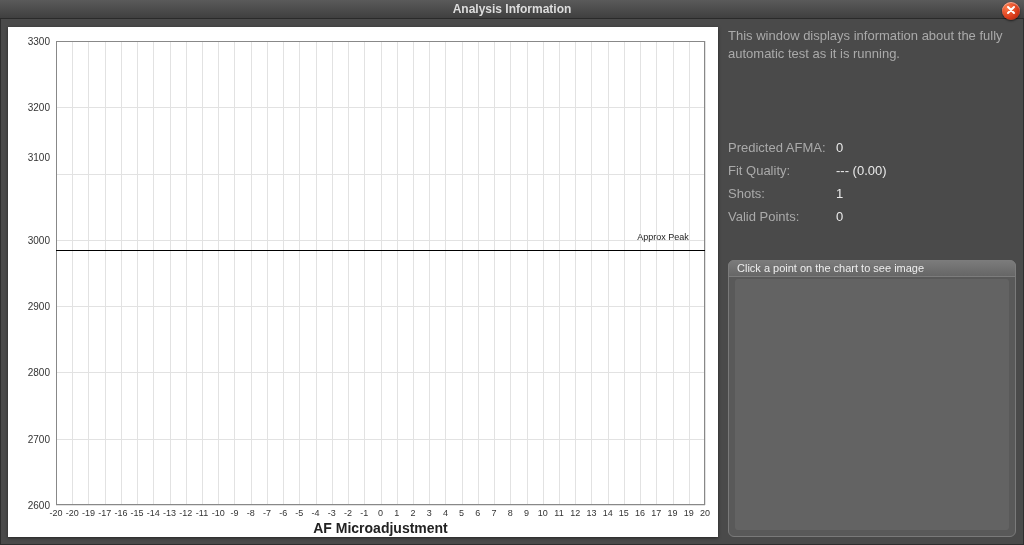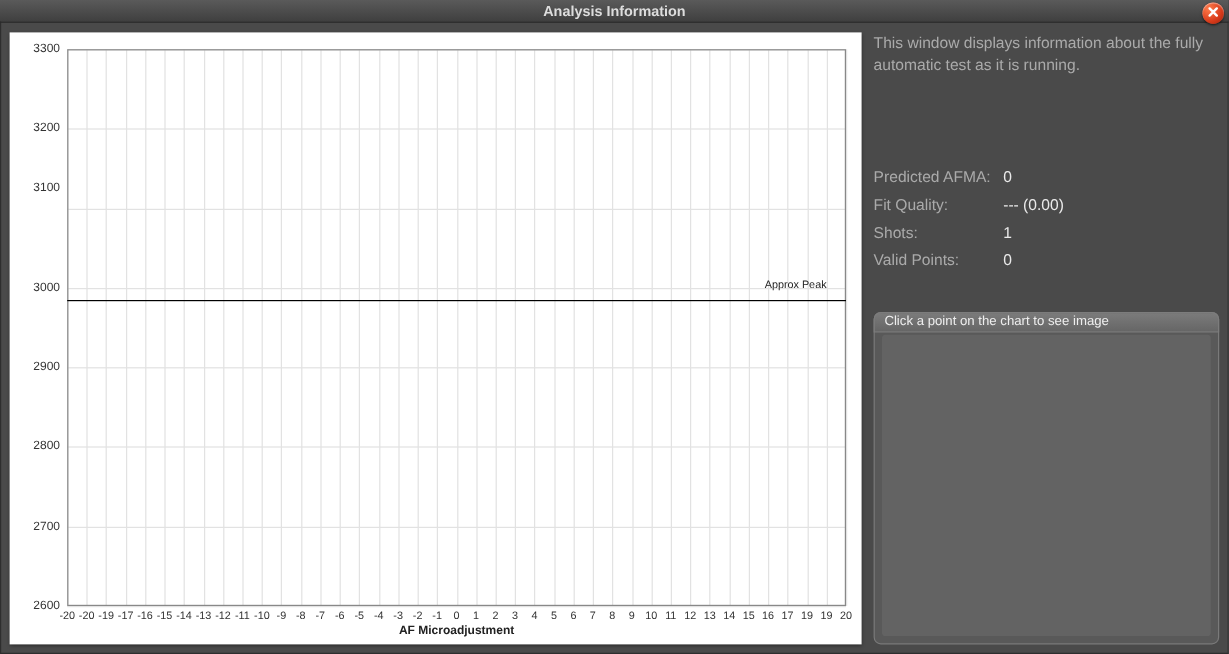--- a/index.html
+++ b/index.html
@@ -147,21 +147,21 @@
   .tick-label-y {
     position: absolute;
     font-size: 10px;
     color: #333;
     transform: translateY(-50%);
     text-align: right;
     white-space: nowrap;
   }
   .axis-title-x {
     position: absolute;
-    font-size: 10px;
+    font-size: 14px;
     font-weight: bold;
     color: #222;
     transform: translateX(-50%);
     white-space: nowrap;
   }
   .approx-line {
     position: absolute;
     left: 0; right: 0;
     height: 0;
     border-top: 1.5px solid #000;

